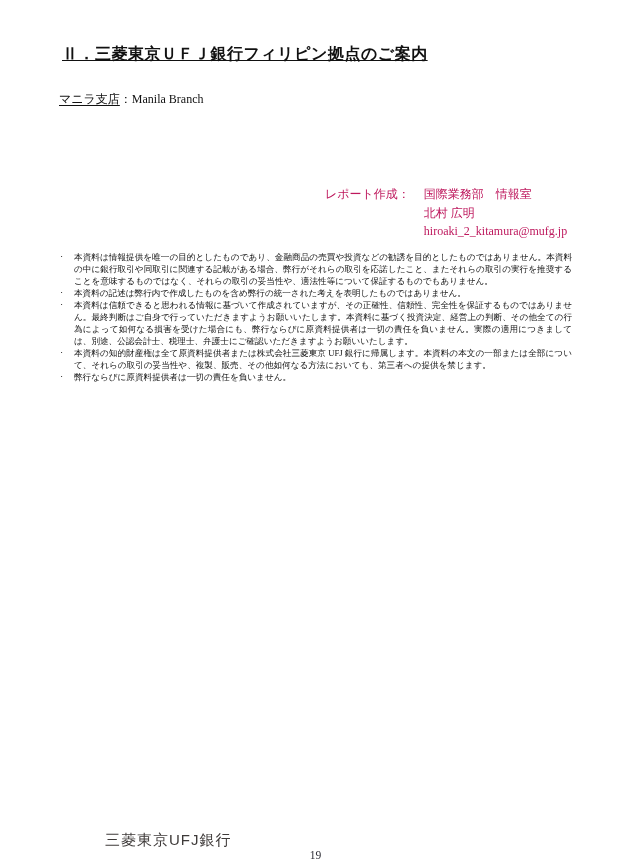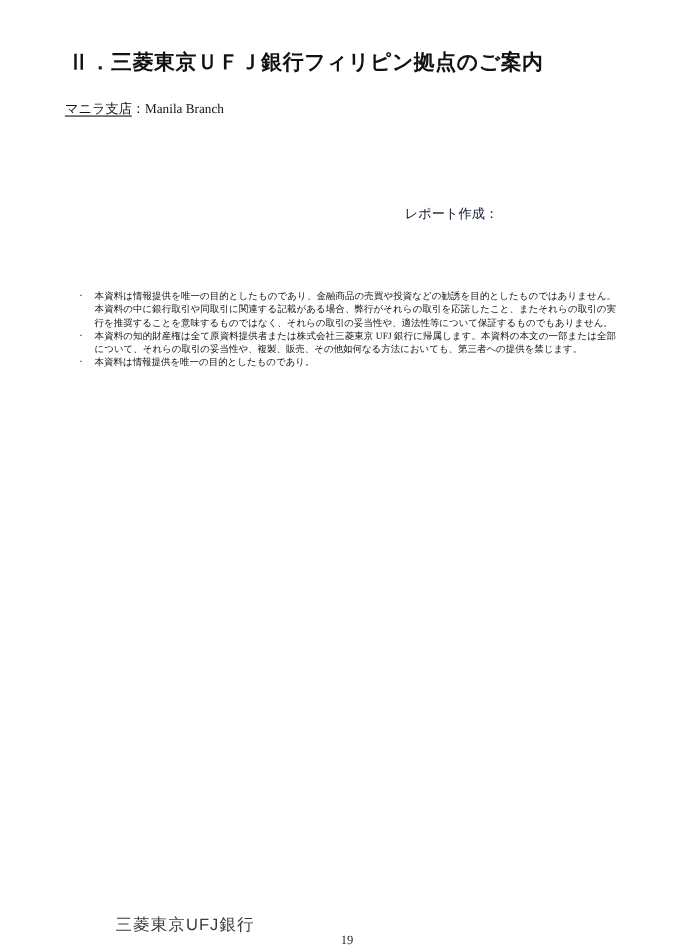--- a/index.html
+++ b/index.html
@@ -13,24 +13,25 @@
     color: #000000;
   }
 
   
   .doc-heading {
     position: absolute;
     left: 62px;
     top: 44px;
     font-family: "Liberation Sans", sans-serif;
     font-weight: bold;
-    font-size: 19px;
+    font-size: 16px;
     letter-spacing: 0.5px;
     color: #111111;
     white-space: nowrap;
+    text-decoration: underline;
   }
 
   
   .branch-block {
     position: absolute;
     left: 59px;
     top: 89px;
     font-size: 12px;
     line-height: 20px;
     color: #111111;
@@ -40,35 +41,34 @@
 
   
   .report-block {
     position: absolute;
     left: 325px;
     top: 185px;
     display: flex;
     align-items: flex-start;
     font-size: 12px;
     line-height: 18.5px;
-    color: #0f172a;
-    margin-left: 43px;
+    color: #be185d;
   }
   .report-label { white-space: nowrap; margin-right: 14px; }
   .report-lines .line { white-space: nowrap; }
 
   
   .disclaimer {
     position: absolute;
     left: 57px;
     top: 251px;
     width: 515px;
   }
   .disclaimer ul {
-    margin: 12px;
+    margin: 0;
     padding: 0;
     list-style: none;
   }
   .disclaimer li {
     position: relative;
     padding-left: 17px;
     font-size: 8.6px;
     line-height: 12px;
     text-align: justify;
     color: #111111;
@@ -131,27 +131,34 @@
   <div class="doc-heading">Ⅱ．三菱東京ＵＦＪ銀行フィリピン拠点のご案内</div>
 
   <div class="branch-block">
     <div class="line">
       <span class="underlined">マニラ支店</span><span>：</span><span>Manila Branch</span>
     </div>
   </div>
 
   <div class="report-block">
     <div class="report-label">レポート作成：</div>
+    <div class="report-lines">
+      <div class="line">国際業務部　情報室</div>
+      <div class="line">北村 広明</div>
+      <div class="line">hiroaki_2_kitamura@mufg.jp</div>
+    </div>
   </div>
 
   <div class="disclaimer">
     <ul>
       <li>本資料は情報提供を唯一の目的としたものであり、金融商品の売買や投資などの勧誘を目的としたものではありません。本資料の中に銀行取引や同取引に関連する記載がある場合、弊行がそれらの取引を応諾したこと、またそれらの取引の実行を推奨することを意味するものではなく、それらの取引の妥当性や、適法性等について保証するものでもありません。</li>
+      <li>本資料の記述は弊行内で作成したものを含め弊行の統一された考えを表明したものではありません。</li>
+      <li>本資料は信頼できると思われる情報に基づいて作成されていますが、その正確性、信頼性、完全性を保証するものではありません。最終判断はご自身で行っていただきますようお願いいたします。本資料に基づく投資決定、経営上の判断、その他全ての行為によって如何なる損害を受けた場合にも、弊行ならびに原資料提供者は一切の責任を負いません。実際の適用につきましては、別途、公認会計士、税理士、弁護士にご確認いただきますようお願いいたします。</li>
       <li>本資料の知的財産権は全て原資料提供者または株式会社三菱東京 UFJ 銀行に帰属します。本資料の本文の一部または全部について、それらの取引の妥当性や、複製、販売、その他如何なる方法においても、第三者への提供を禁じます。</li>
-      <li>本資料は情報提供を唯一の目的としたものであり。</li>
+      <li>弊行ならびに原資料提供者は一切の責任を負いません。</li>
     </ul>
   </div>
 
   <div class="footer-bank-name">三菱東京UFJ銀行</div>
 
   <div class="mufg-logo">
     <svg class="mufg-mark" viewBox="0 0 100 100" aria-hidden="true">
       <circle cx="50" cy="50" r="48" fill="#e60012"></circle>
       <circle cx="50" cy="50" r="31" fill="#ffffff"></circle>
       <circle cx="50" cy="50" r="17" fill="#e60012"></circle>

